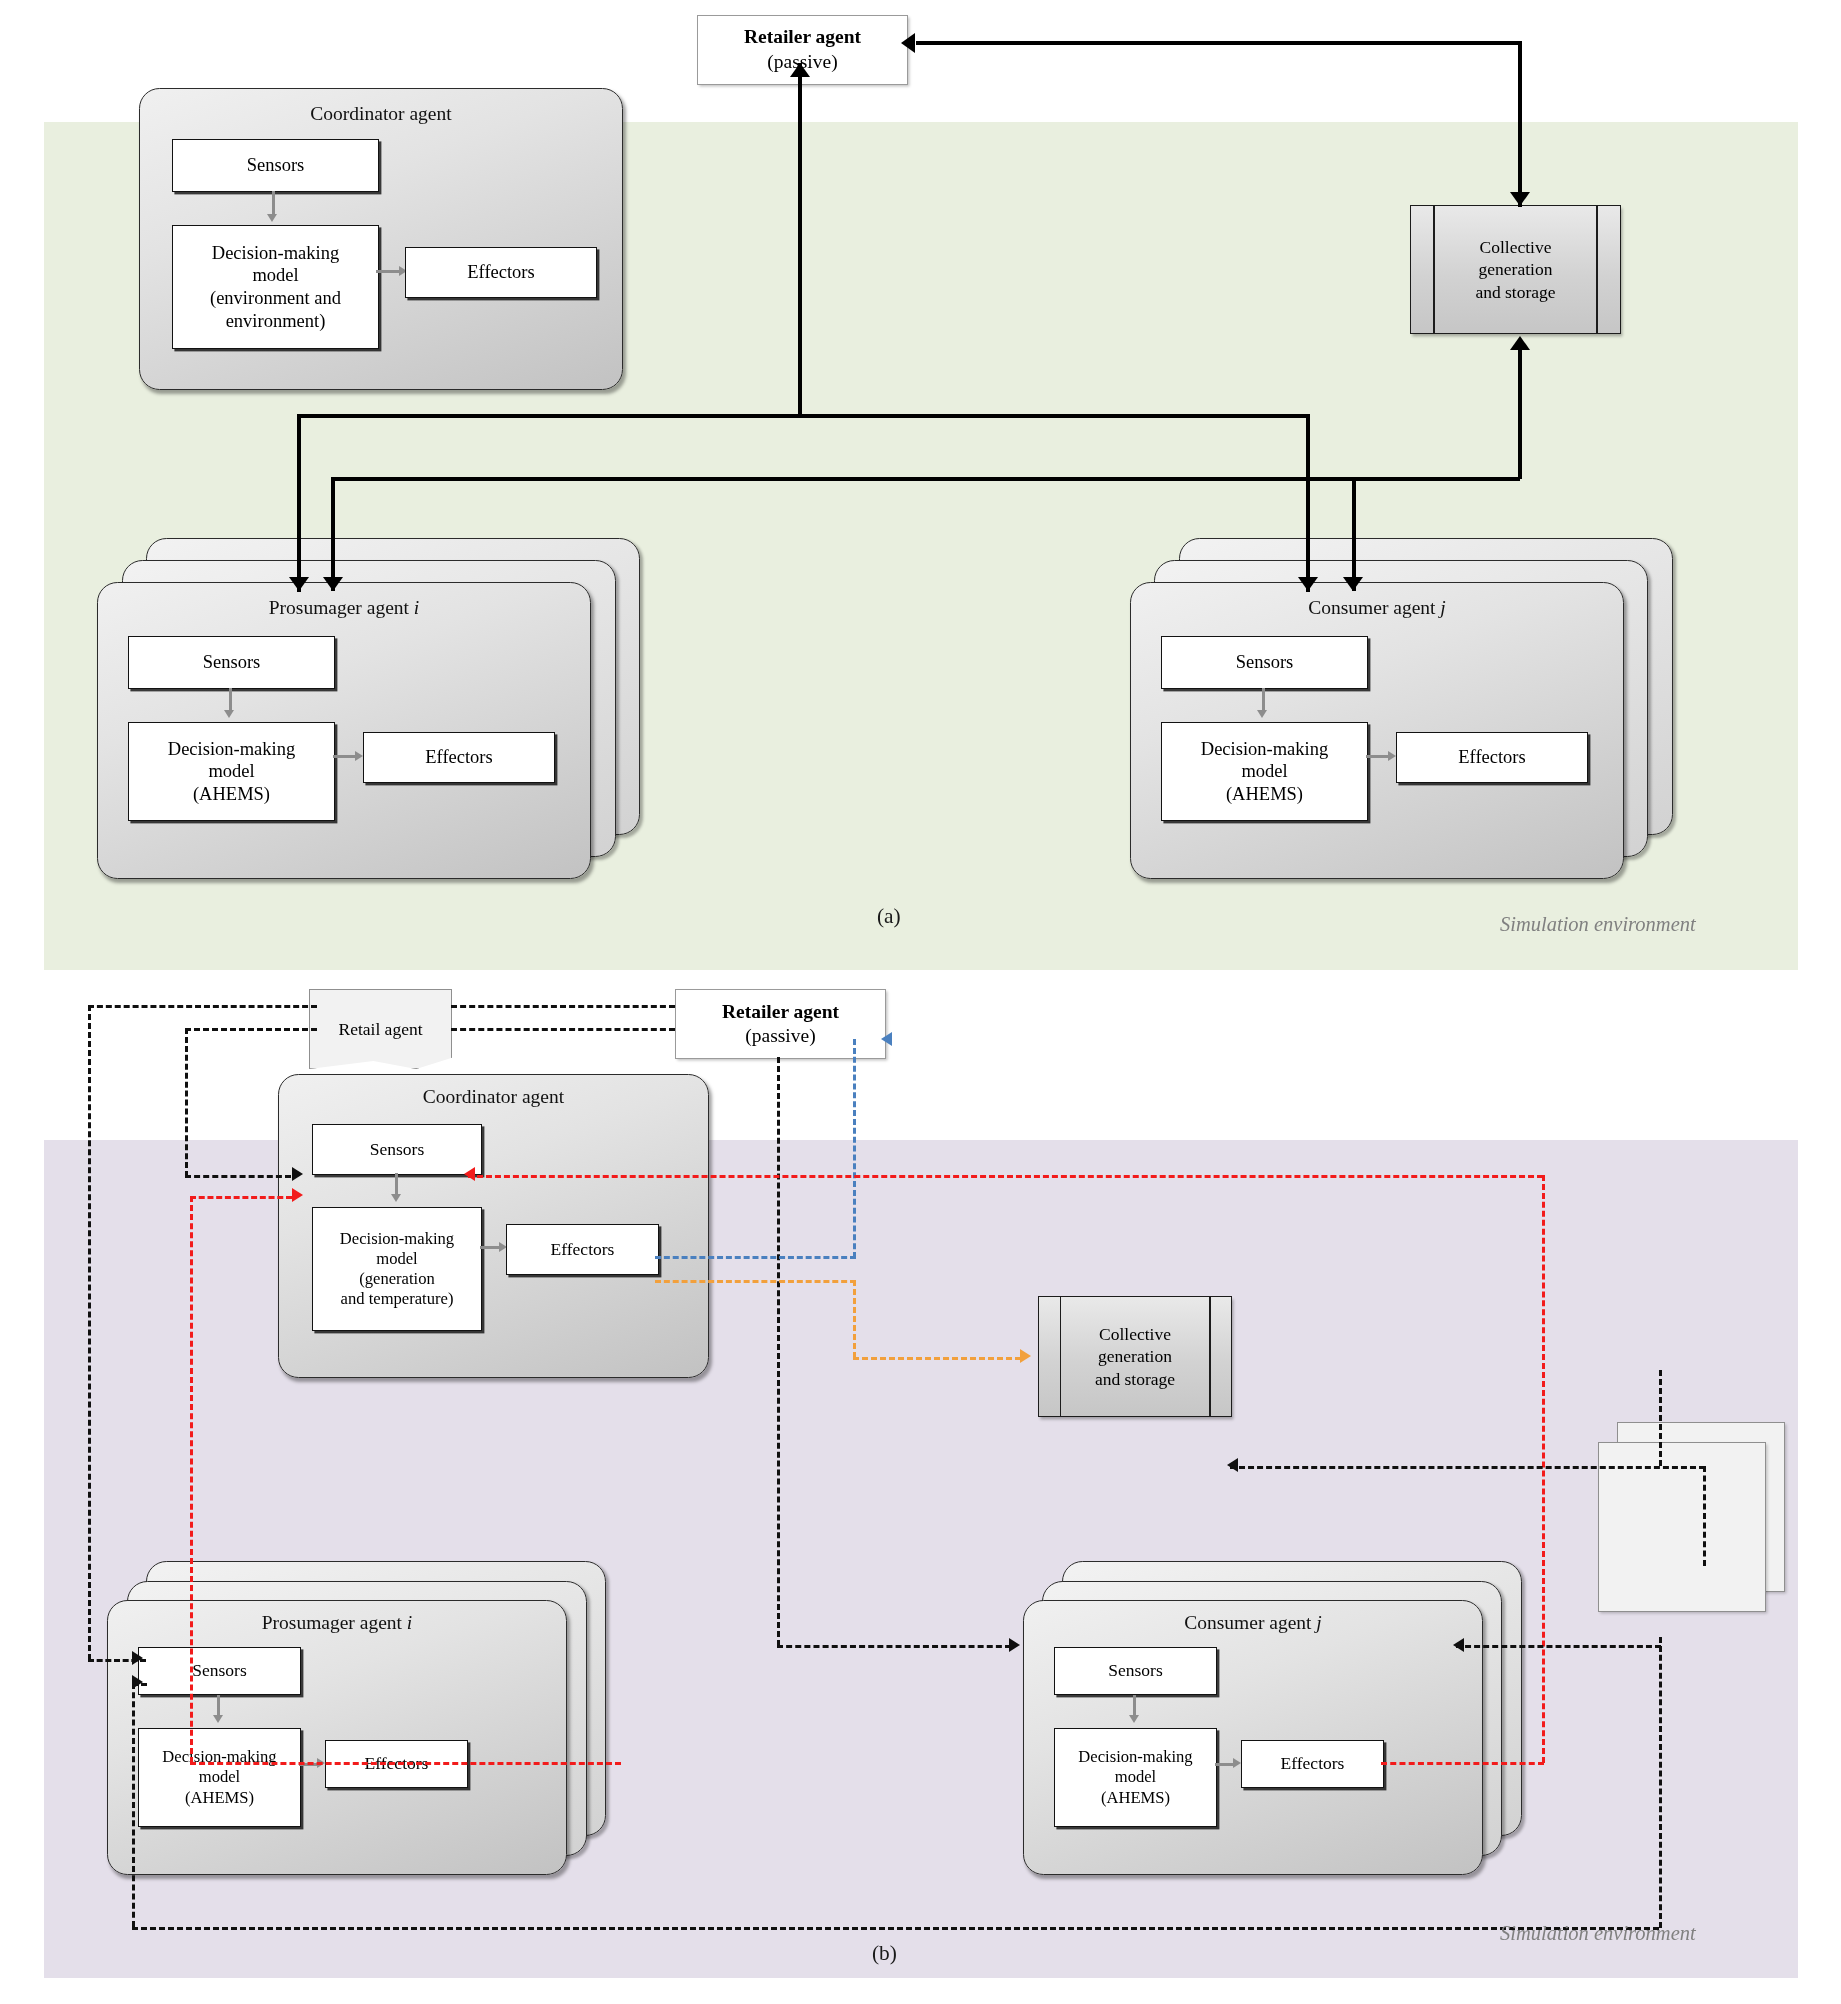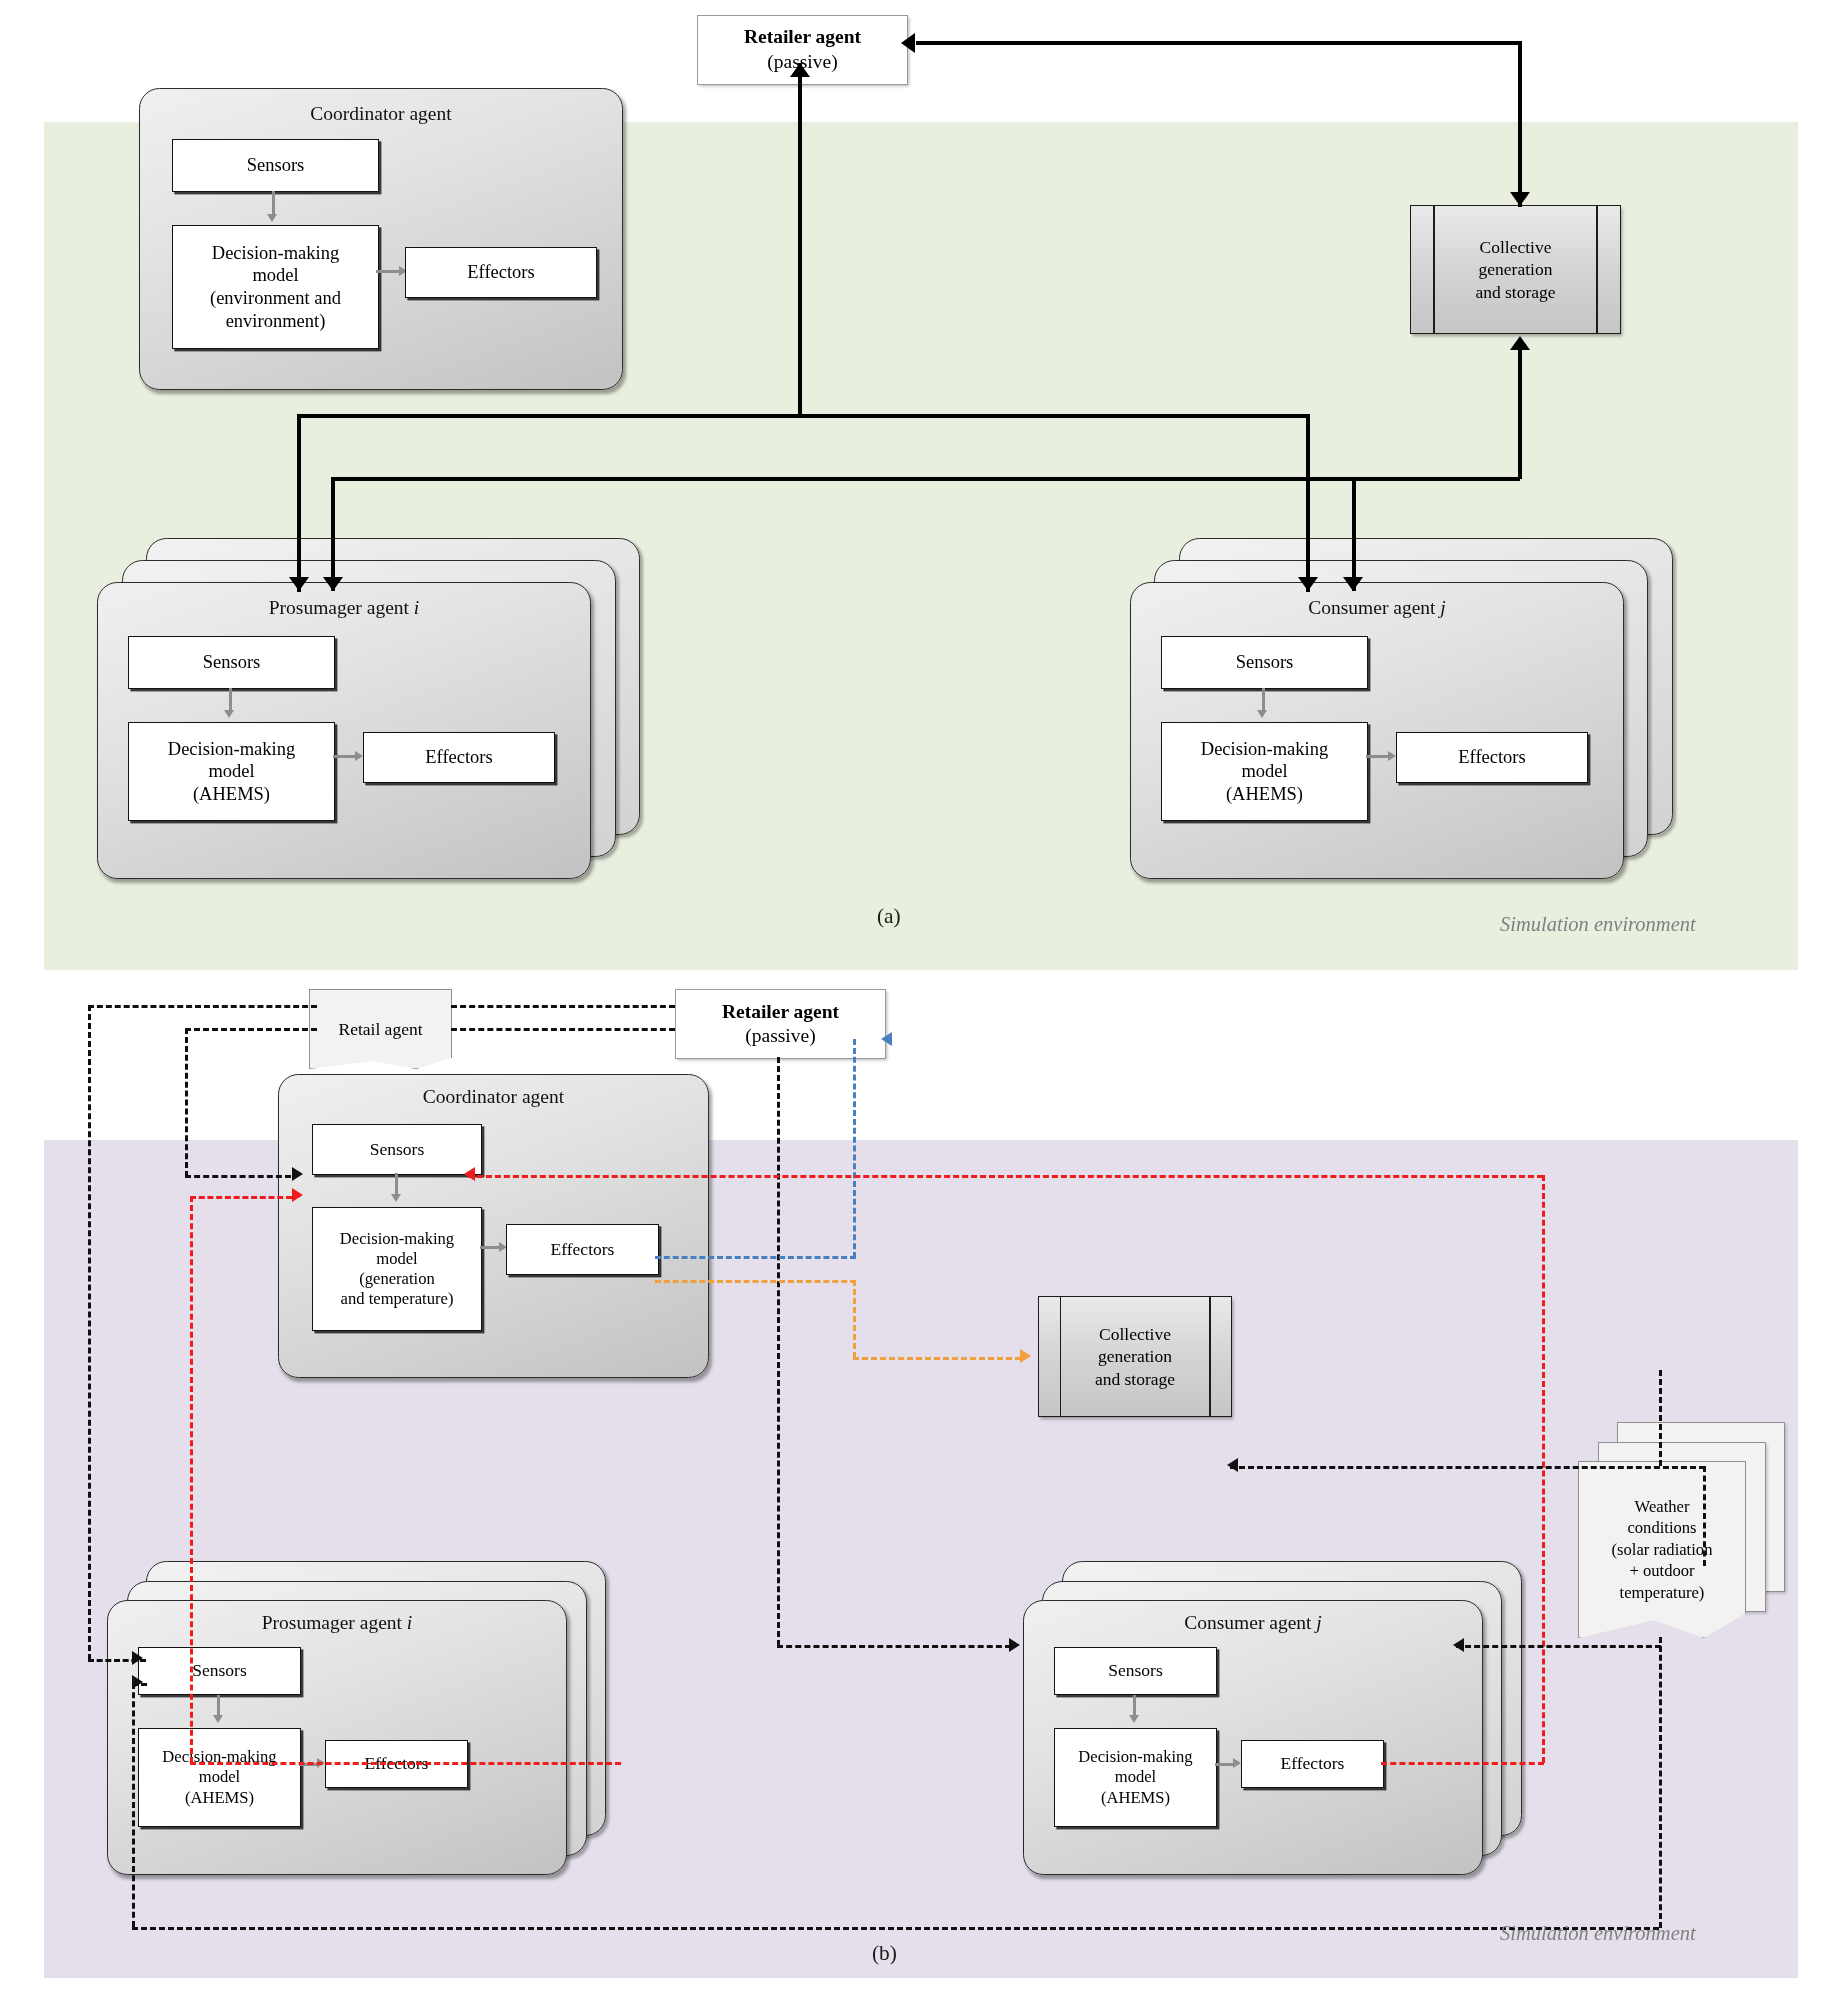--- a/index.html
+++ b/index.html
@@ -223,27 +223,20 @@
     <div class="bar" style="right:20.5px;"></div>
     <div class="txt">
       <div>Collective</div>
       <div>generation</div>
       <div>and storage</div>
     </div>
   </div>
 
   <div class="doc-sheet" style="left:1617px;top:1422px;width:166px;height:168px;"></div>
   <div class="doc-sheet" style="left:1598px;top:1442px;width:166px;height:168px;"></div>
-  <div class="doc" style="left:1578px;top:1461px;width:166px;height:175px;flex-direction:column;font-size:16.6px;">
-    <span>Weather</span>
-    <span>conditions</span>
-    <span>(solar radiation</span>
-    <span>+ outdoor</span>
-    <span>temperature)</span>
-  </div>
 
   <div class="stack-sheet" style="left:146px;top:1561px;width:458px;height:273px;"></div>
   <div class="stack-sheet" style="left:127px;top:1581px;width:458px;height:273px;"></div>
   <div class="agent" style="left:107px;top:1600px;width:458px;height:273px;">
     <div class="title" style="top:10.7px;">
       <span>Prosumager agent</span>
       <em>i</em>
     </div>
     <div class="wbox" style="left:30px;top:46px;width:161px;height:46px;font-size:17.5px;">Sensors</div>
     <div class="gln" style="left:109px;top:94px;width:2.9px;height:22px;"></div>

